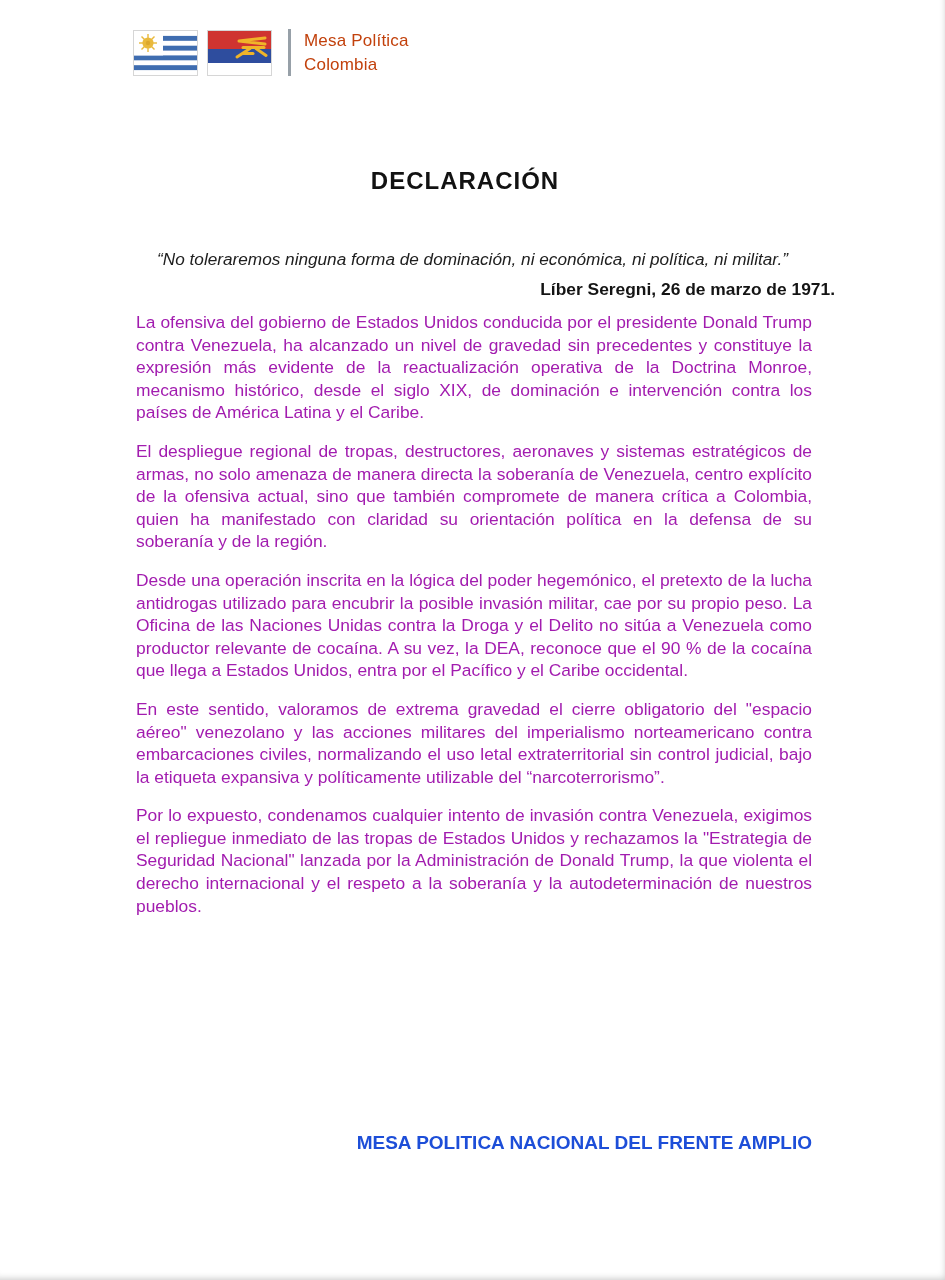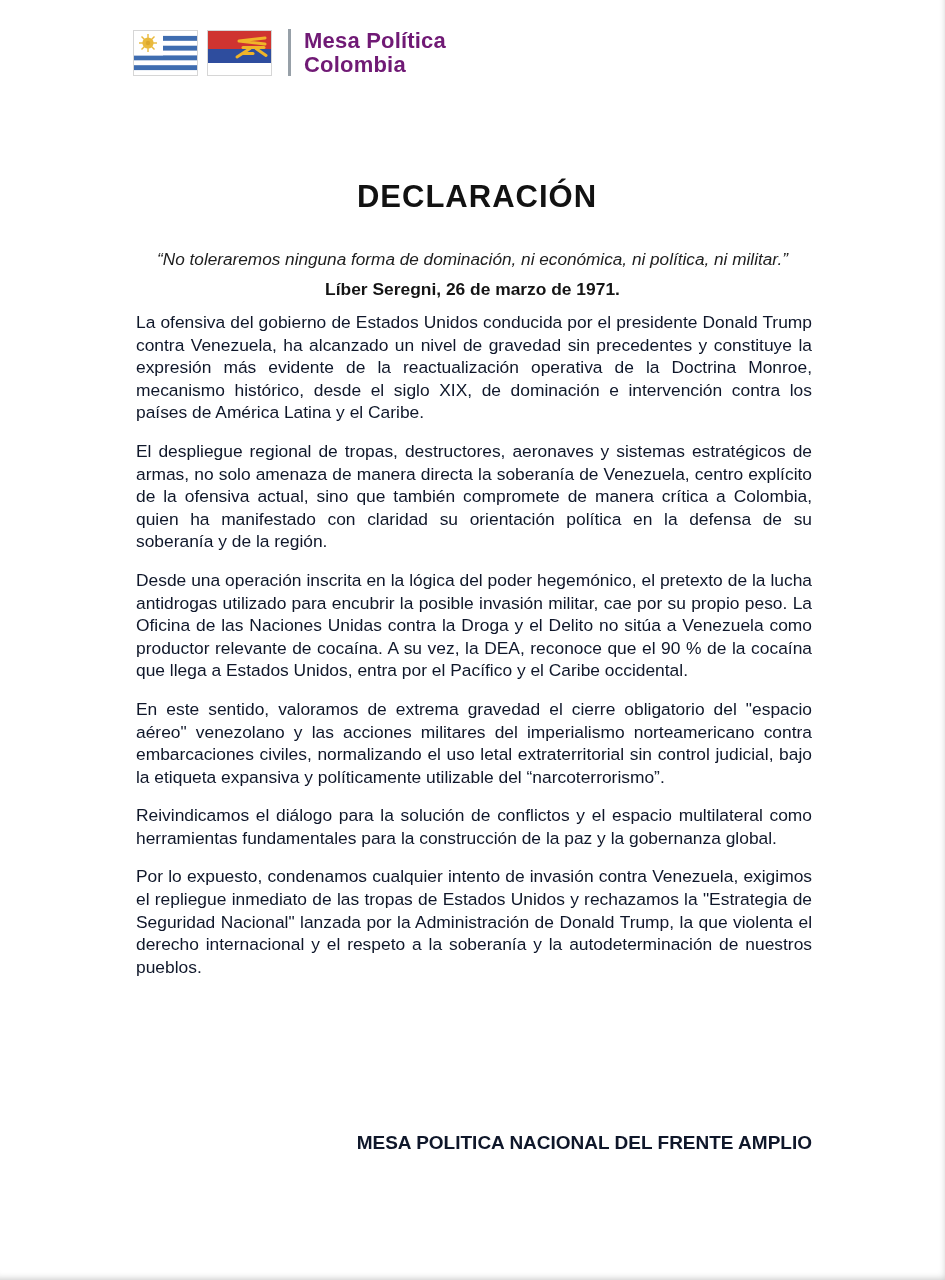--- a/index.html
+++ b/index.html
@@ -15,55 +15,55 @@
 
   
   .letterhead{
     position:absolute;left:133px;top:29px;
     display:flex;align-items:center;
   }
   .flag{display:block;border:1px solid #d6d6d6;background:#fff;}
   .flag + .flag{margin-left:9px;}
   .lh-divider{width:3px;height:47px;background:#97a0a8;margin:0 13px 0 16px;}
   .wordmark{
-    font-weight:bold;font-size:22px;line-height:23.5px;
-    color:#701a75;letter-spacing:.2px;
+    font-weight:normal;font-size:17px;line-height:23.5px;
+    color:#c2410c;letter-spacing:.2px;
   }
 
   
   .doc-title{
-    position:absolute;top:167px;left:0;width:930px;margin:12px;
-    text-align:center;font-size:31px;font-weight:bold;
+    position:absolute;top:167px;left:0;width:930px;margin:0;
+    text-align:center;font-size:24px;font-weight:bold;
     letter-spacing:1px;color:#121212;
   }
 
   
   .epigraph{
     position:absolute;top:240px;left:110px;width:725px;
     text-align:center;
   }
   .epigraph .quote{margin:8px;font-style:italic;font-size:17.2px;line-height:22px;color:#202020;}
-  .epigraph .attribution{margin:3px 0 1px;font-weight:bold;font-size:17.4px;line-height:22px;color:#141414;}
+  .epigraph .attribution{margin:3px 0 1px;font-weight:bold;font-size:17.4px;line-height:22px;color:#141414;text-align:right;}
 
   
   .doc-body{
     position:absolute;top:311px;left:136px;width:676px;
   }
   .doc-body p{
     margin:0 0 16px 0;
     font-size:17.4px;line-height:22.6px;
     text-align:justify;text-justify:inter-word;
-    color:#0f172a;
+    color:#a21caf;
   }
 
   
   .signature{
     position:absolute;top:1130px;left:136px;width:676px;
     text-align:right;font-weight:bold;font-size:19px;line-height:26px;
-    color:#0f172a;
+    color:#1d4ed8;
   }
 </style>
 </head>
 <body>
 
 <div class="page">
 
   <header class="letterhead">
     <svg class="flag" width="63" height="44" viewBox="0 0 63 44" xmlns="http://www.w3.org/2000/svg">
       <rect x="0" y="0" width="63" height="44" fill="#ffffff"></rect>
@@ -108,21 +108,20 @@
   <div class="epigraph">
     <p class="quote">“No toleraremos ninguna forma de dominación, ni económica, ni política, ni militar.”</p>
     <p class="attribution">Líber Seregni, 26 de marzo de 1971.</p>
   </div>
 
   <main class="doc-body">
     <p>La ofensiva del gobierno de Estados Unidos conducida por el presidente Donald Trump contra Venezuela, ha alcanzado un nivel de gravedad sin precedentes y constituye la expresión más evidente de la reactualización operativa de la Doctrina Monroe, mecanismo histórico, desde el siglo XIX, de dominación e intervención contra los países de América Latina y el Caribe.</p>
     <p>El despliegue regional de tropas, destructores, aeronaves y sistemas estratégicos de armas, no solo amenaza de manera directa la soberanía de Venezuela, centro explícito de la ofensiva actual, sino que también compromete de manera crítica a Colombia, quien ha manifestado con claridad su orientación política en la defensa de su soberanía y de la región.</p>
     <p>Desde una operación inscrita en la lógica del poder hegemónico, el pretexto de la lucha antidrogas utilizado para encubrir la posible invasión militar, cae por su propio peso. La Oficina de las Naciones Unidas contra la Droga y el Delito no sitúa a Venezuela como productor relevante de cocaína.  A su vez, la DEA, reconoce que el 90 % de la cocaína que llega a Estados Unidos, entra por el Pacífico y el Caribe occidental.</p>
     <p>En este sentido, valoramos de extrema gravedad el cierre obligatorio del "espacio aéreo" venezolano y las acciones militares del imperialismo norteamericano contra embarcaciones civiles, normalizando el uso letal extraterritorial sin control judicial, bajo la etiqueta expansiva y políticamente utilizable del “narcoterrorismo”.</p>
-    <p>Reivindicamos el diálogo para la solución de conflictos y el espacio multilateral como herramientas fundamentales para la construcción de la paz y la gobernanza global.</p>
     <p>Por lo expuesto, condenamos cualquier intento de invasión contra Venezuela, exigimos el repliegue inmediato de las tropas de Estados Unidos y rechazamos la "Estrategia de Seguridad Nacional" lanzada por la Administración de Donald Trump, la que violenta el derecho internacional y el respeto a la soberanía y la autodeterminación de nuestros pueblos.</p>
   </main>
 
   <footer class="signature">
     <div>MESA POLITICA NACIONAL DEL FRENTE AMPLIO</div>
   </footer>
 
 </div>
 
 </body></html>

